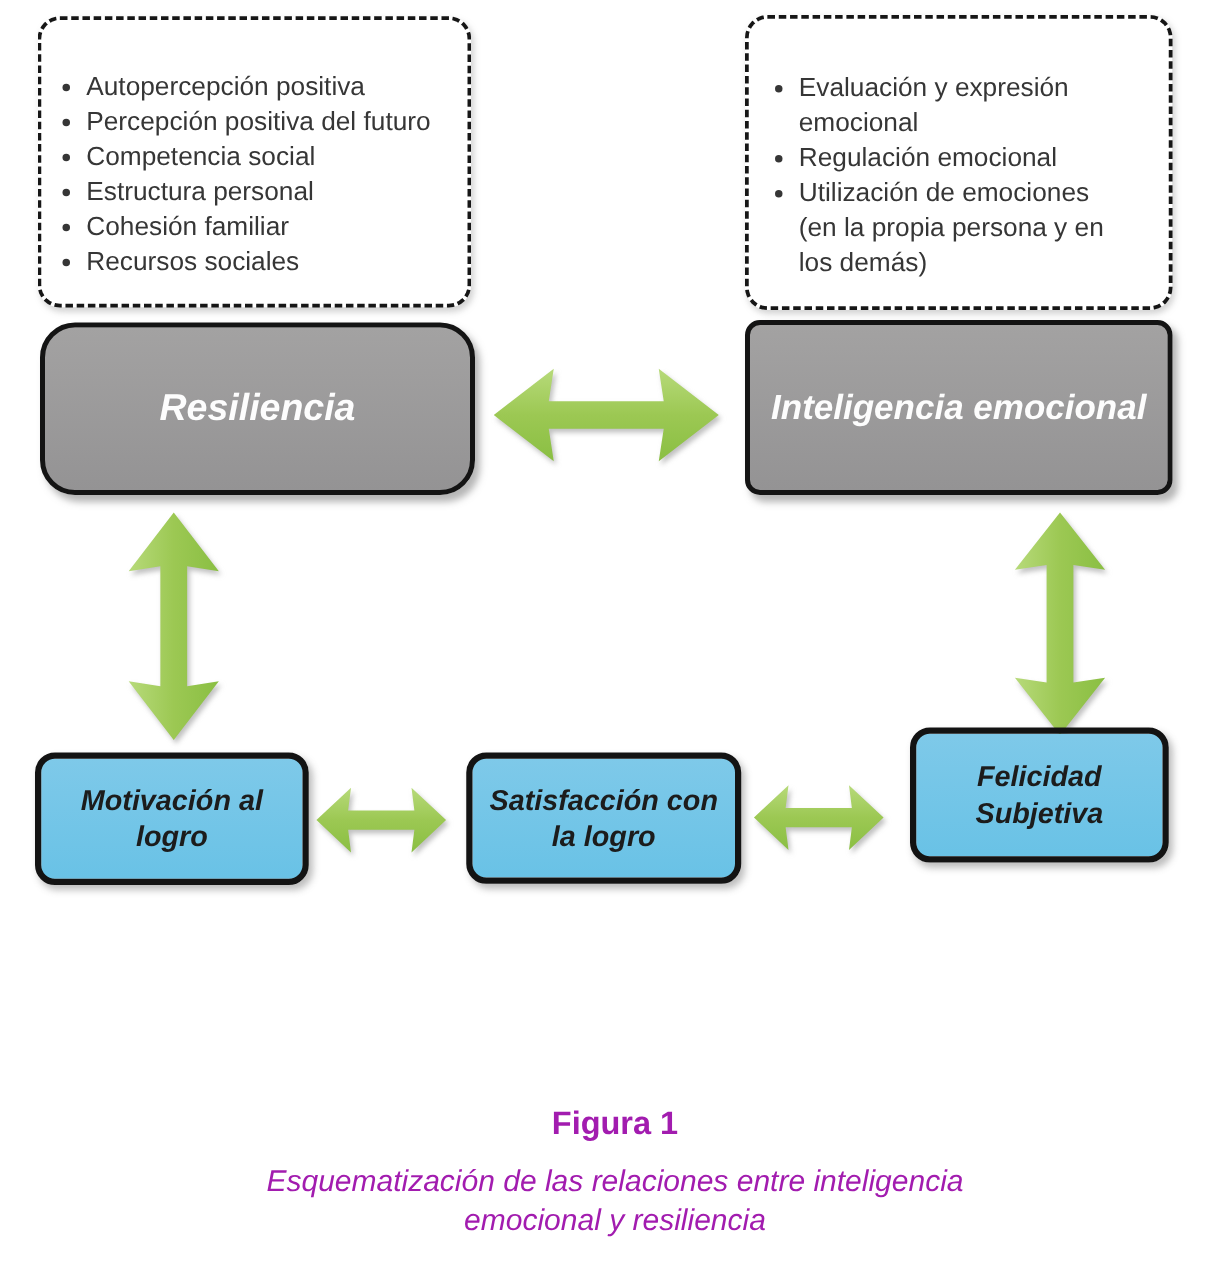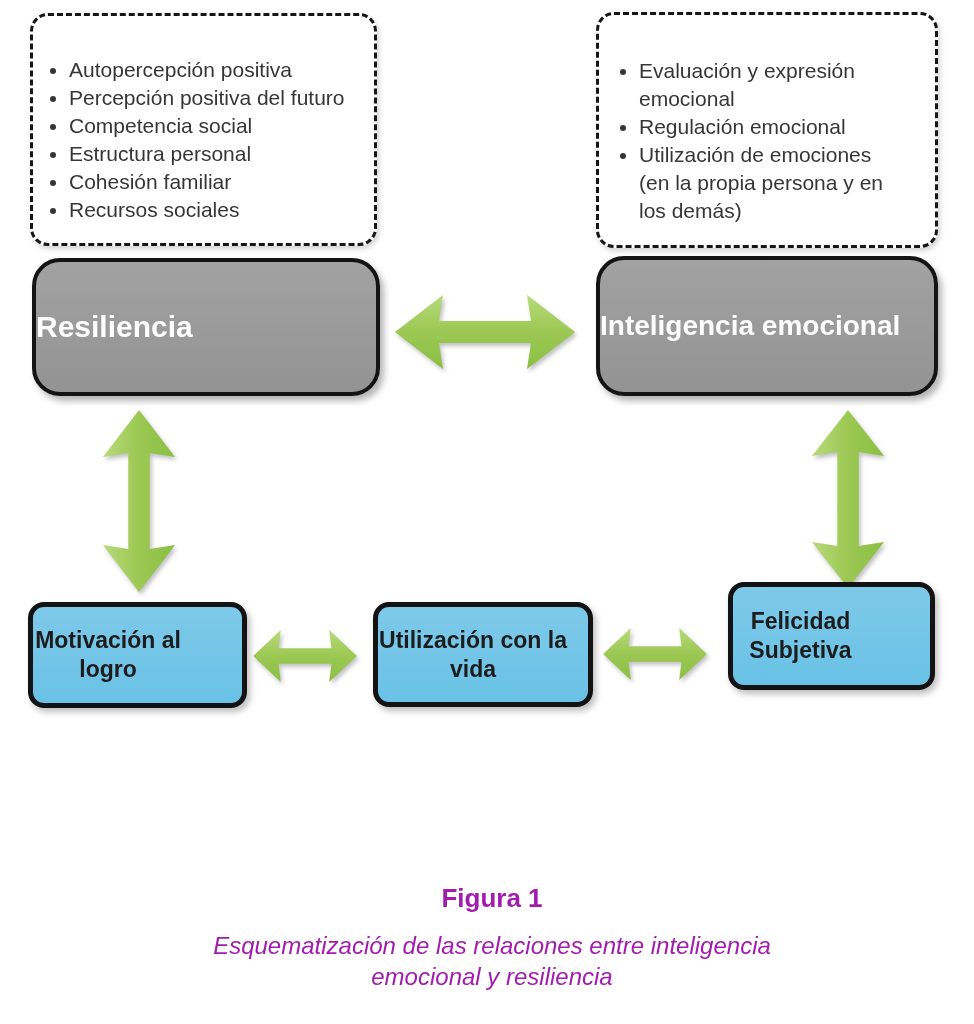--- a/index.html
+++ b/index.html
@@ -34,39 +34,41 @@
   #box-factors-inteligencia ul { margin-top: 42px; width: 268px; padding-left: 40px; }
   #box-factors-motivacion { left: 28px; top: 722px; width: 224px; height: 158px; }
   #box-factors-motivacion ul { margin-top: 28px; padding-left: 44px; }
 
   
   .node {
     position: absolute;
     box-sizing: border-box;
     display: flex;
     align-items: center;
+    justify-content: center;
     text-align: center;
     font-weight: bold;
+    font-style: italic;
   }
   .node-gray {
     background: linear-gradient(#a3a2a2, #949394);
     border: 4px solid #141414;
     border-radius: 28px;
     color: #fdfdfd;
     box-shadow: 4px 5px 6px rgba(110,110,110,0.5);
   }
   .node-blue {
     background: linear-gradient(#7ec9e9, #69c2e6);
     border: 5px solid #131313;
     border-radius: 16px;
     color: #1c1c1c;
     box-shadow: 3px 4px 6px rgba(110,110,110,0.45);
   }
   #node-resiliencia { left: 32px; top: 258px; width: 348px; height: 138px; font-size: 30px; }
-  #node-inteligencia { left: 596px; top: 256px; width: 342px; height: 140px; font-size: 28px; }
+  #node-inteligencia { left: 596px; top: 256px; width: 342px; height: 140px; font-size: 28px; border-radius: 12px; }
   #node-motivacion { left: 28px; top: 602px; width: 219px; height: 106px; font-size: 23px; }
   #node-satisfaccion { left: 373px; top: 602px; width: 220px; height: 105px; font-size: 23px; }
   #node-felicidad { left: 728px; top: 582px; width: 207px; height: 108px; font-size: 23px; }
   #node-motivacion .wrap { max-width: 150px; line-height: 29px; }
   #node-satisfaccion .wrap { max-width: 190px; line-height: 29px; }
   #node-felicidad .wrap { max-width: 135px; line-height: 29px; }
 
   
   .arrow {
     position: absolute;
@@ -173,21 +175,21 @@
           <stop offset="0" stop-color="#b7da7a"></stop>
           <stop offset="0.5" stop-color="#9cc853"></stop>
           <stop offset="1" stop-color="#8abf43"></stop>
         </linearGradient>
       </defs>
       <polygon fill="url(#gh2)" points="2,40 50,3 46,29 138,29 134,3 182,40 134,77 138,51 46,51 50,77"></polygon>
     </svg>
   </div>
 
   <div class="node node-blue" id="node-satisfaccion">
-    <span class="wrap">Utilización con la vida</span>
+    <span class="wrap">Satisfacción con la logro</span>
   </div>
 
   <div class="arrow" id="arrow-mid-right">
     <svg viewBox="0 0 184 80" preserveAspectRatio="none" aria-hidden="true">
       <defs>
         <linearGradient id="gh3" x1="0" y1="0" x2="0" y2="1">
           <stop offset="0" stop-color="#b7da7a"></stop>
           <stop offset="0.5" stop-color="#9cc853"></stop>
           <stop offset="1" stop-color="#8abf43"></stop>
         </linearGradient>

